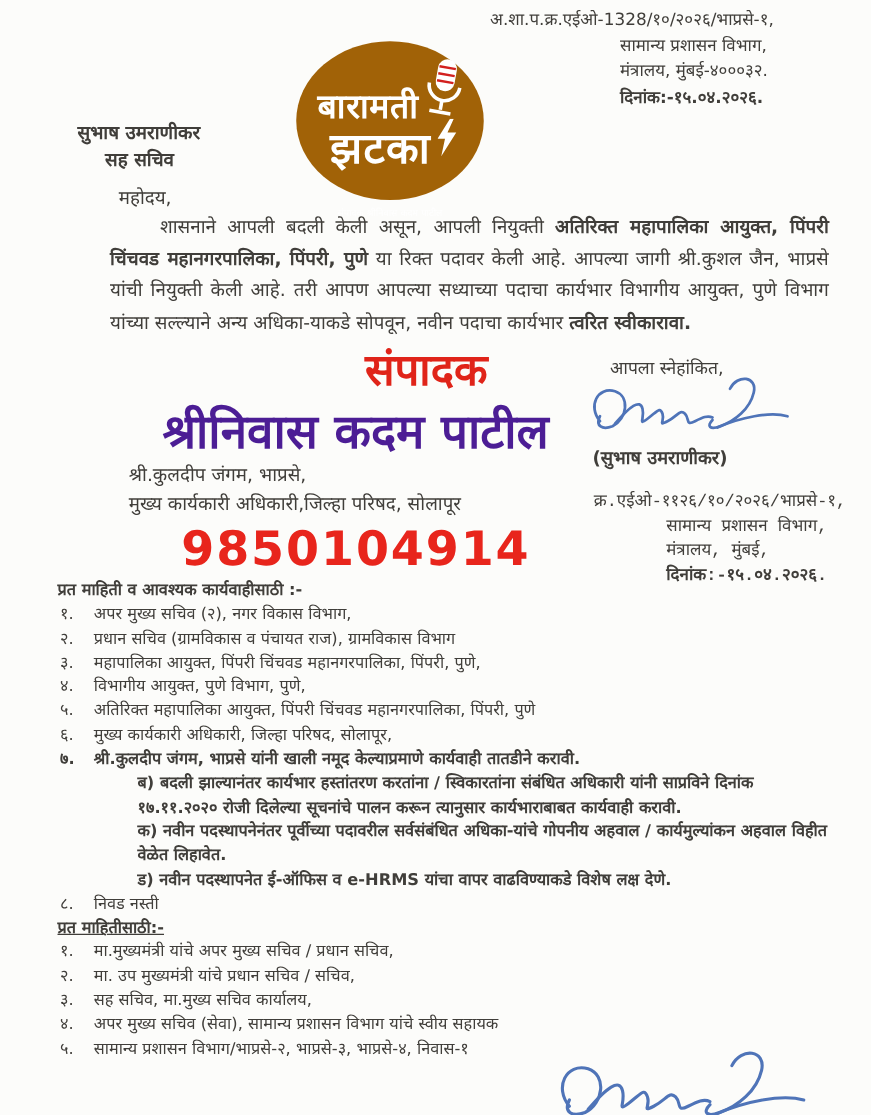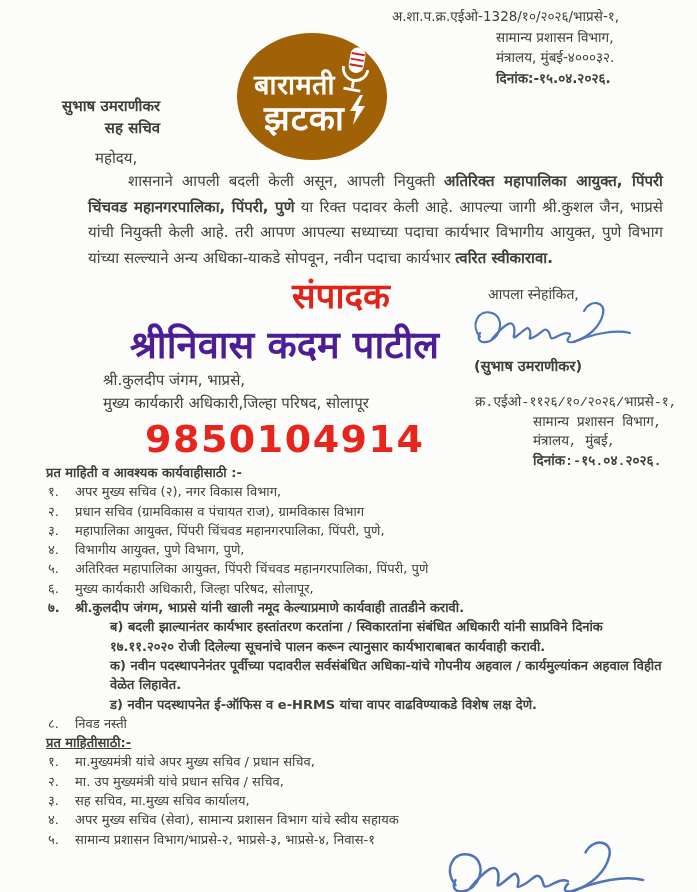--- a/index.html
+++ b/index.html
@@ -13,21 +13,21 @@
   .header-ref .ind{padding-left:104px;}
 
   
   .logo{left:237px;top:33px;width:150px;height:127px;background:#a16207;border-radius:50%;color:#fff;}
   .logo .l1{position:absolute;left:17px;top:32px;font-size:27px;font-weight:bold;letter-spacing:.5px;}
   .logo .l2{position:absolute;left:27px;top:61px;font-size:34px;font-weight:bold;letter-spacing:1px;}
   .logo .tagline{position:absolute;left:0;right:0;top:104px;text-align:center;font-size:7.5px;opacity:.95;margin-top:28px;}
   .mic{position:absolute;left:99px;top:12px;transform:rotate(10deg);}
   .boltwrap{position:absolute;left:113px;top:62px;}
 
-  .sender{left:62px;top:95px;font-size:15px;font-weight:bold;line-height:22px;text-align:right;}
+  .sender{left:62px;top:95px;font-size:15px;font-weight:bold;line-height:22px;}
   .sender .ind{padding-left:22px;}
   .salutation{left:95px;top:147px;font-size:15px;}
 
   .body-par{left:88px;top:169px;width:575px;font-size:15px;line-height:25.5px;
             text-align:justify;text-indent:40px;}
 
   .editor-title{left:150px;top:271px;width:240px;text-align:right;font-size:35px;
                 font-weight:bold;color:#e02419;font-family:Liberation Mono, monospace;}
   .editor-name{left:92px;top:317px;width:385px;text-align:center;font-size:38px;
                font-weight:bold;color:#4c1d95;}

